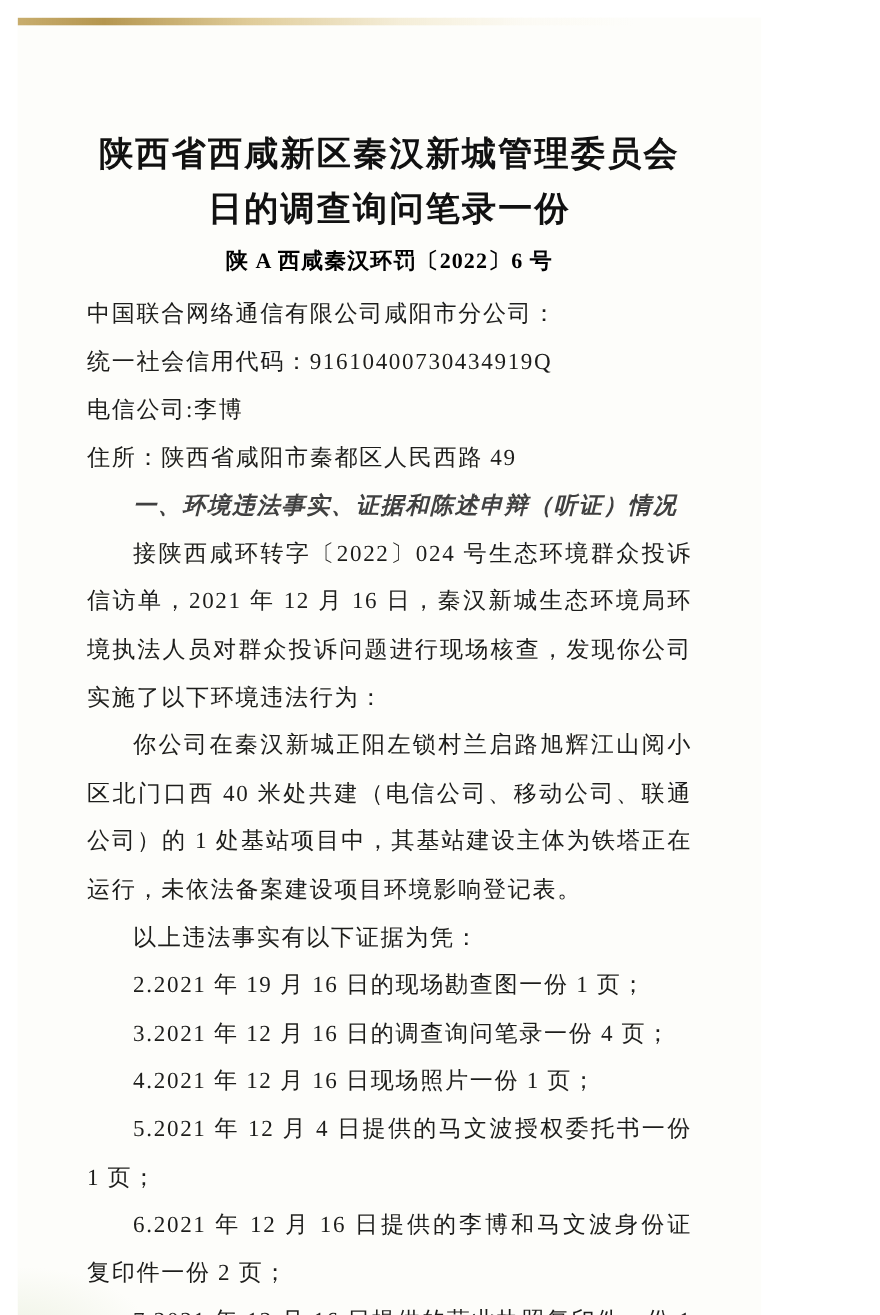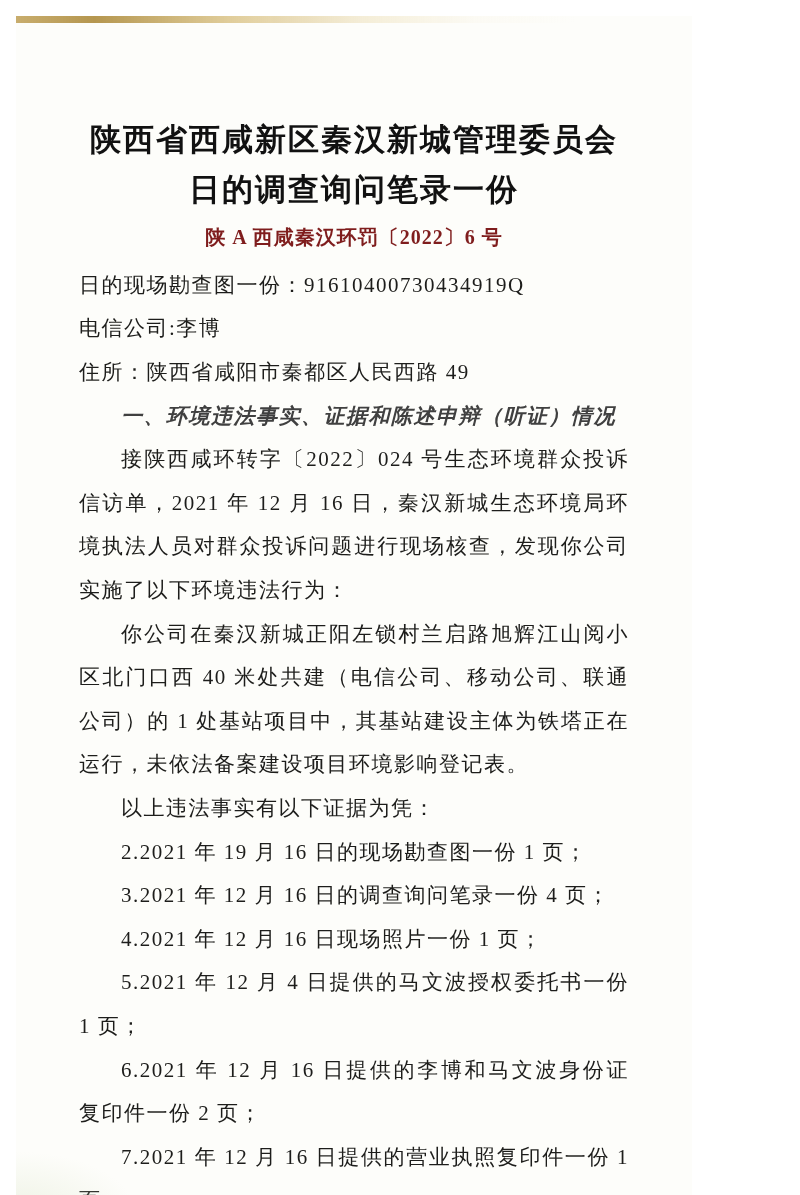--- a/index.html
+++ b/index.html
@@ -45,21 +45,21 @@
     letter-spacing: 2px;
     line-height: 1.32;
     color: #111;
   }
   .title-2 { margin-top: 9px; }
   .doc-number {
     margin-top: 13px;
     font-size: 20px;
     font-weight: 700;
     letter-spacing: 1px;
-    color: #7f1d1d;
+    color: #000000;
   }
   .doc-body {
     margin: 13px 63px 0 63px;
   }
   .line {
     font-size: 21px;
     line-height: 43.6px;
     letter-spacing: 1.5px;
     text-align: justify;
     color: var(--ink);
@@ -74,21 +74,22 @@
   <div class="scan-top"></div>
   <div class="scan-bottom-tint"></div>
 
   <header>
     <h1 class="title title-1">陕西省西咸新区秦汉新城管理委员会</h1>
     <h1 class="title title-2">日的调查询问笔录一份</h1>
     <div class="doc-number">陕 A 西咸秦汉环罚〔2022〕6 号</div>
   </header>
 
   <main class="doc-body">
-      <div class="line">日的现场勘查图一份：91610400730434919Q</div>
+      <div class="line">中国联合网络通信有限公司咸阳市分公司：</div>
+      <div class="line">统一社会信用代码：91610400730434919Q</div>
       <div class="line">电信公司:李博</div>
       <div class="line">住所：陕西省咸阳市秦都区人民西路 49</div>
       <div class="line indent bold">一、环境违法事实、证据和陈述申辩（听证）情况</div>
       <div class="line indent">接陕西咸环转字〔2022〕024 号生态环境群众投诉信访单，2021 年 12 月 16 日，秦汉新城生态环境局环境执法人员对群众投诉问题进行现场核查，发现你公司实施了以下环境违法行为：</div>
       <div class="line indent">你公司在秦汉新城正阳左锁村兰启路旭辉江山阅小区北门口西 40 米处共建（电信公司、移动公司、联通公司）的 1 处基站项目中，其基站建设主体为铁塔正在运行，未依法备案建设项目环境影响登记表。</div>
       <div class="line indent">以上违法事实有以下证据为凭：</div>
       <div class="line indent">2.2021 年 19 月 16 日的现场勘查图一份 1 页；</div>
       <div class="line indent">3.2021 年 12 月 16 日的调查询问笔录一份 4 页；</div>
       <div class="line indent">4.2021 年 12 月 16 日现场照片一份 1 页；</div>
       <div class="line indent">5.2021 年 12 月 4 日提供的马文波授权委托书一份 1 页；</div>

